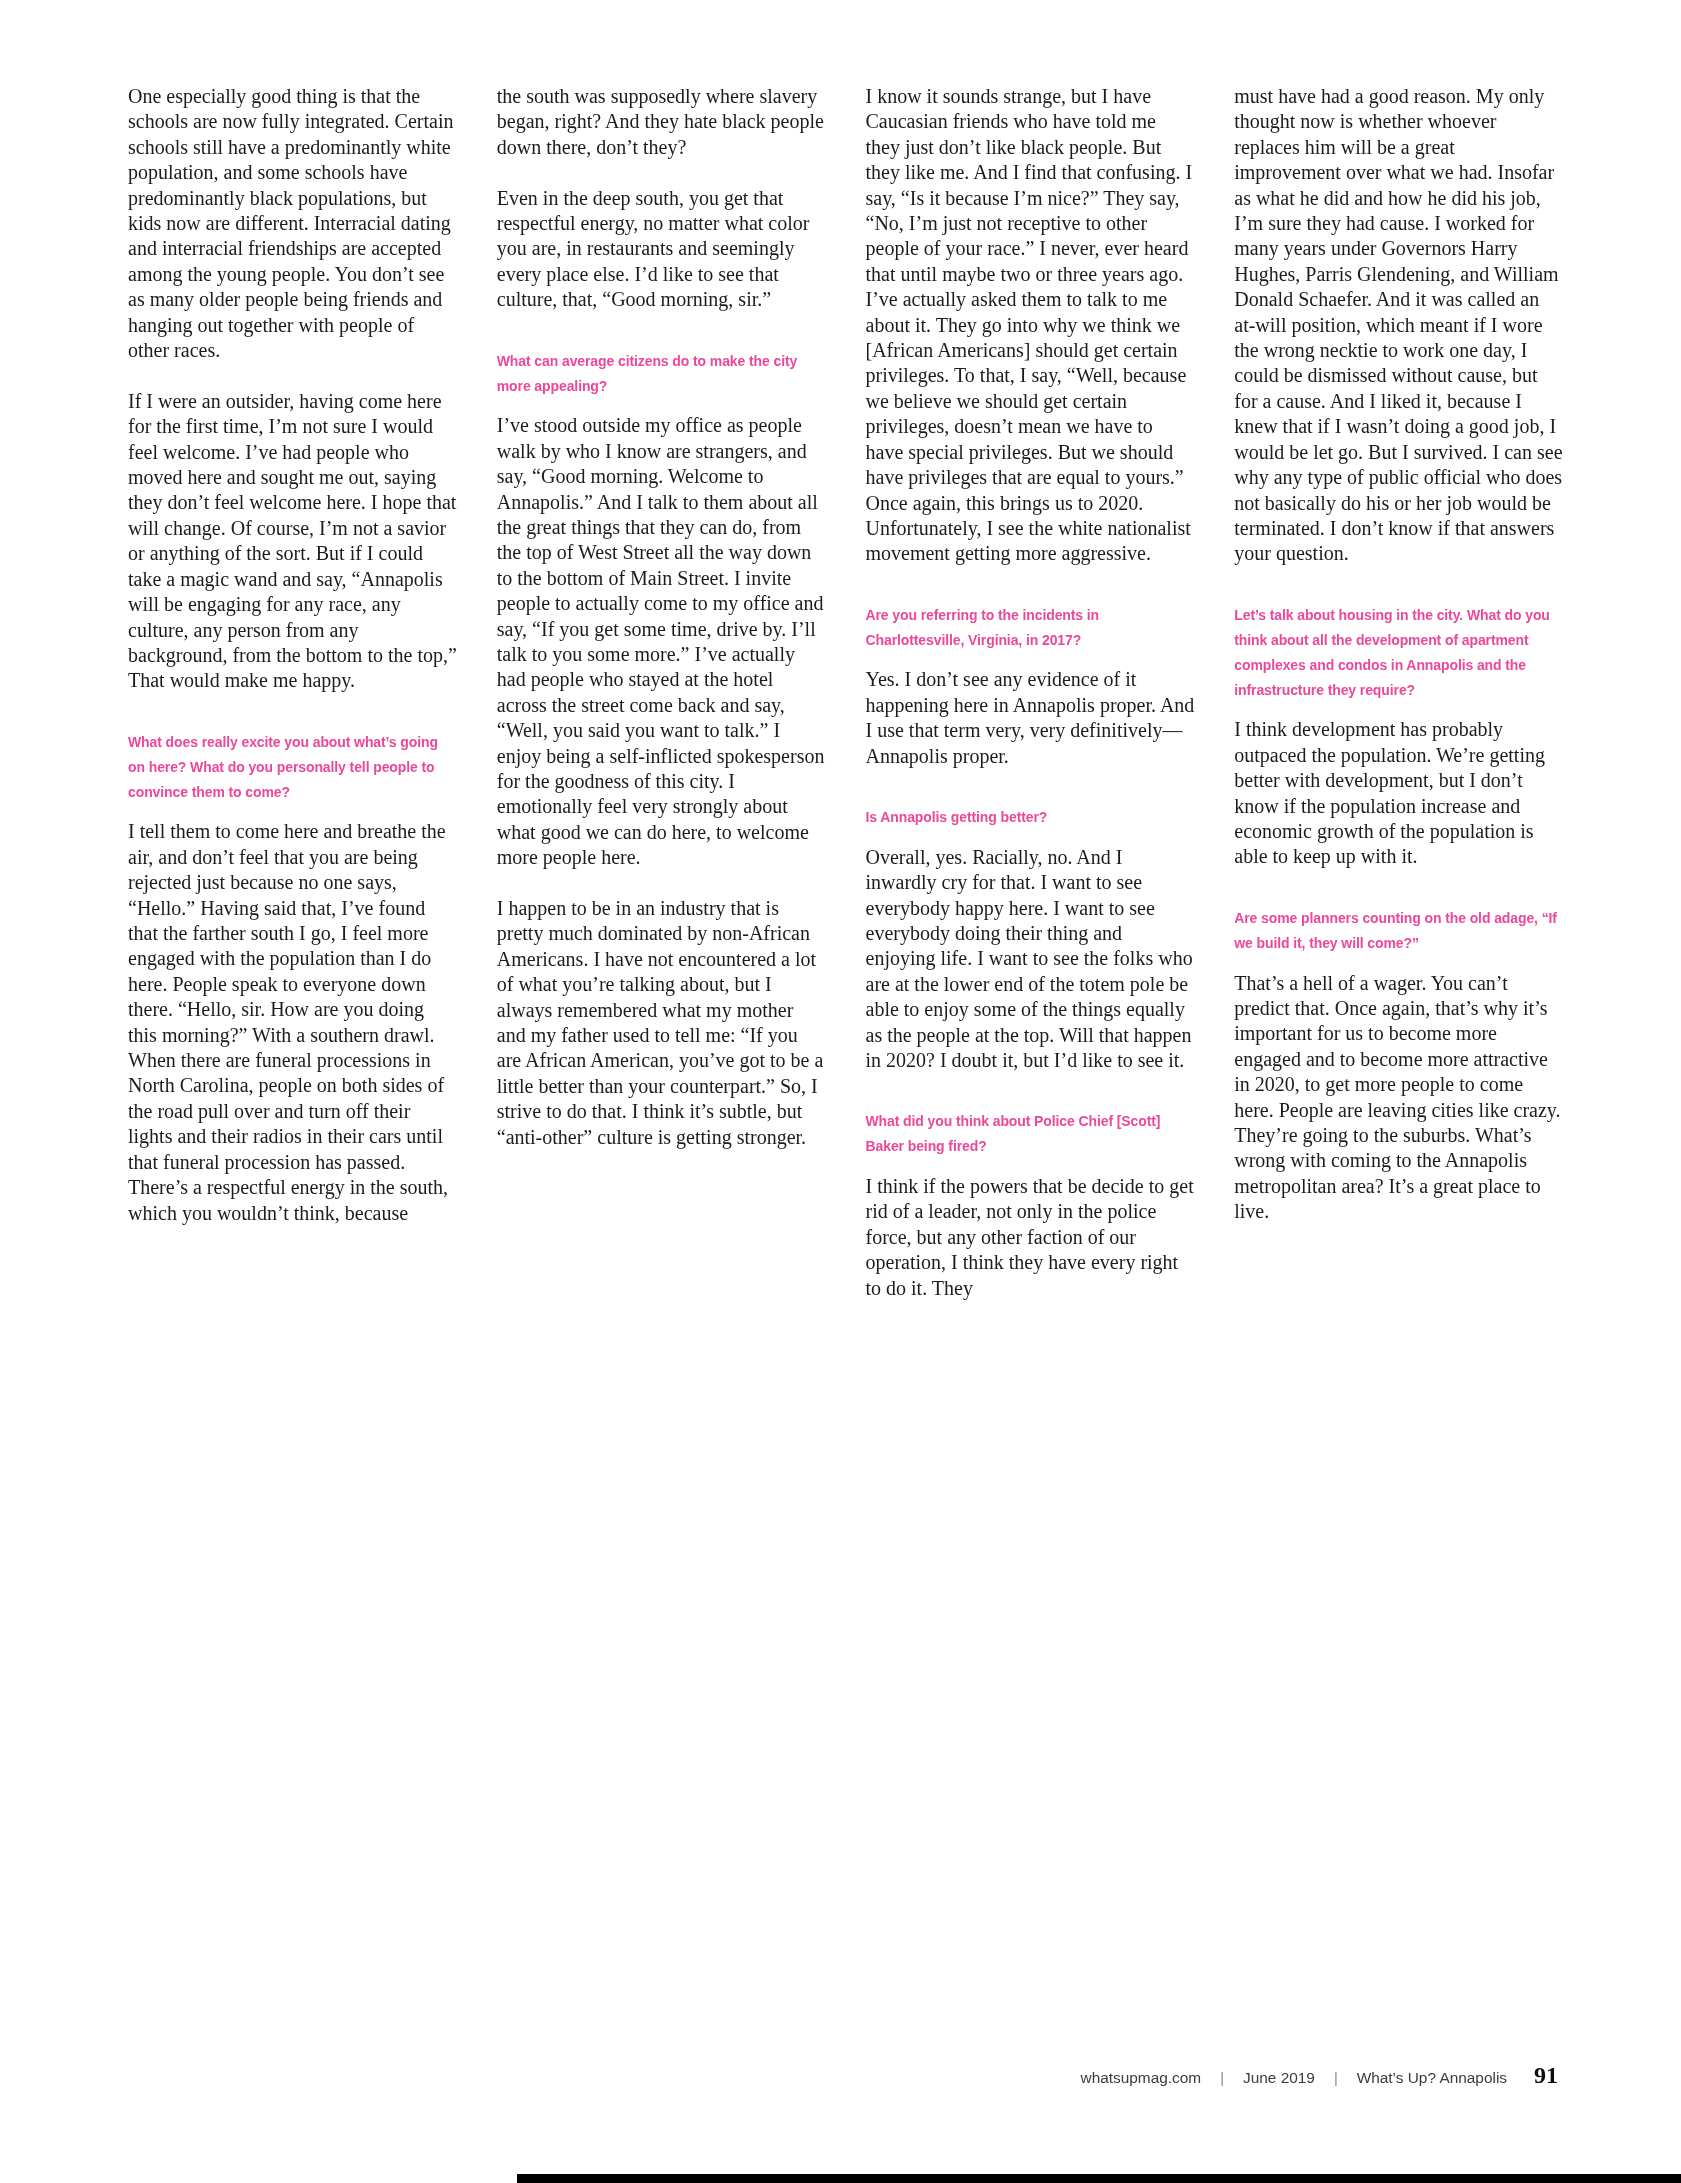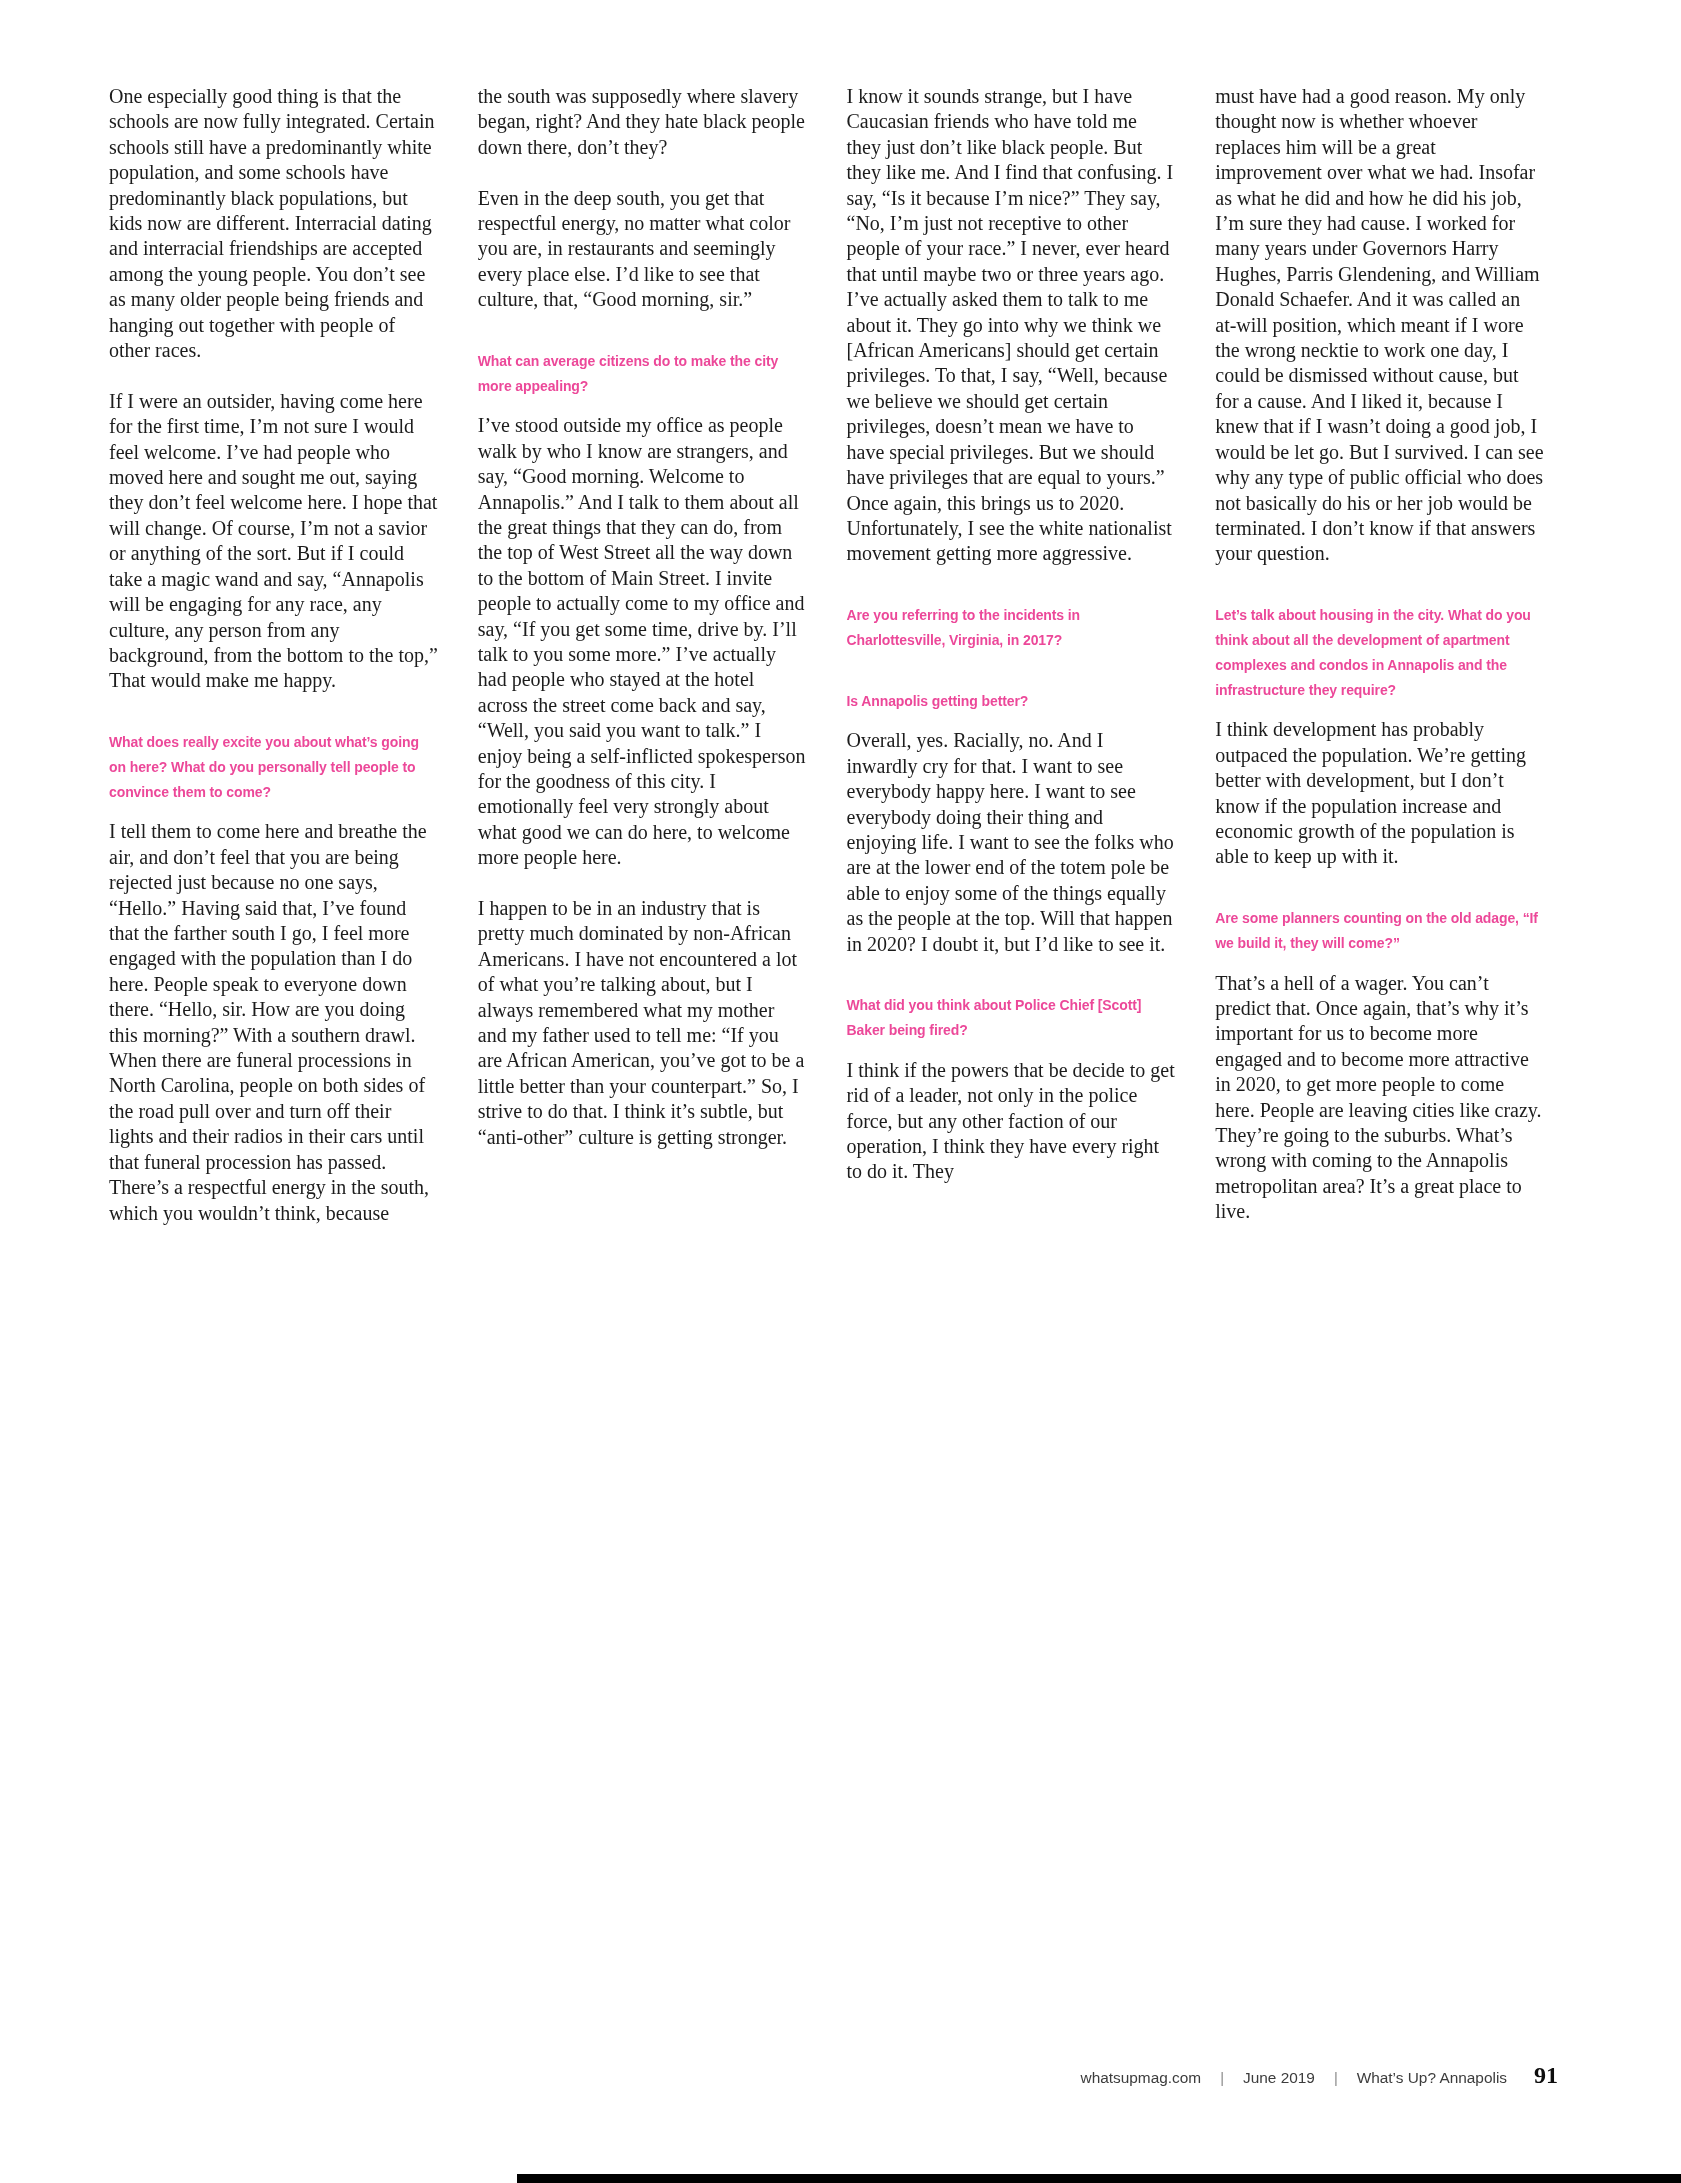--- a/index.html
+++ b/index.html
@@ -10,21 +10,21 @@
   .page {
     position: relative;
     width: 1681px;
     height: 2183px;
     background: #ffffff;
     overflow: hidden;
     color: #1e1e1e;
   }
   .content {
     position: absolute;
-    left: 109px;
+    left: 128px;
     top: 84px;
     width: 1436px;
     display: grid;
     grid-template-columns: repeat(4, 1fr);
     column-gap: 39px;
     align-items: start;
   }
   .col {
     min-width: 0;
   }
@@ -99,20 +99,21 @@
     <div class="col">
         <p class="body-para">the south was supposedly where slavery began, right? And they hate black people down there, don’t they?</p>
         <p class="body-para">Even in the deep south, you get that respectful energy, no matter what color you are, in restaurants and seemingly every place else. I’d like to see that culture, that, “Good morning, sir.”</p>
         <h3 class="question">What can average citizens do to make the city more appealing?</h3>
         <p class="body-para">I’ve stood outside my office as people walk by who I know are strangers, and say, “Good morning. Welcome to Annapolis.” And I talk to them about all the great things that they can do, from the top of West Street all the way down to the bottom of Main Street. I invite people to actually come to my office and say, “If you get some time, drive by. I’ll talk to you some more.” I’ve actually had people who stayed at the hotel across the street come back and say, “Well, you said you want to talk.” I enjoy being a self-inflicted spokesperson for the goodness of this city. I emotionally feel very strongly about what good we can do here, to welcome more people here.</p>
         <p class="body-para">I happen to be in an industry that is pretty much dominated by non-African Americans. I have not encountered a lot of what you’re talking about, but I always remembered what my mother and my father used to tell me: “If you are African American, you’ve got to be a little better than your counterpart.” So, I strive to do that. I think it’s subtle, but “anti-other” culture is getting stronger.</p>
       </div>
     <div class="col">
         <p class="body-para">I know it sounds strange, but I have Caucasian friends who have told me they just don’t like black people. But they like me. And I find that confusing. I say, “Is it because I’m nice?” They say, “No, I’m just not receptive to other people of your race.” I never, ever heard that until maybe two or three years ago. I’ve actually asked them to talk to me about it. They go into why we think we [African Americans] should get certain privileges. To that, I say, “Well, because we believe we should get certain privileges, doesn’t mean we have to have special privileges. But we should have privileges that are equal to yours.” Once again, this brings us to 2020. Unfortunately, I see the white nationalist movement getting more aggressive.</p>
         <h3 class="question">Are you referring to the incidents in Charlottesville, Virginia, in 2017?</h3>
+        <p class="body-para">Yes. I don’t see any evidence of it happening here in Annapolis proper. And I use that term very, very definitively—Annapolis proper.</p>
         <h3 class="question">Is Annapolis getting better?</h3>
         <p class="body-para">Overall, yes. Racially, no. And I inwardly cry for that. I want to see everybody happy here. I want to see everybody doing their thing and enjoying life. I want to see the folks who are at the lower end of the totem pole be able to enjoy some of the things equally as the people at the top. Will that happen in 2020? I doubt it, but I’d like to see it.</p>
         <h3 class="question">What did you think about Police Chief [Scott] Baker being fired?</h3>
         <p class="body-para">I think if the powers that be decide to get rid of a leader, not only in the police force, but any other faction of our operation, I think they have every right to do it. They</p>
       </div>
     <div class="col">
         <p class="body-para">must have had a good reason. My only thought now is whether whoever replaces him will be a great improvement over what we had. Insofar as what he did and how he did his job, I’m sure they had cause. I worked for many years under Governors Harry Hughes, Parris Glendening, and William Donald Schaefer. And it was called an at-will position, which meant if I wore the wrong necktie to work one day, I could be dismissed without cause, but for a cause. And I liked it, because I knew that if I wasn’t doing a good job, I would be let go. But I survived. I can see why any type of public official who does not basically do his or her job would be terminated. I don’t know if that answers your question.</p>
         <h3 class="question">Let’s talk about housing in the city. What do you think about all the development of apartment complexes and condos in Annapolis and the infrastructure they require?</h3>
         <p class="body-para">I think development has probably outpaced the population. We’re getting better with development, but I don’t know if the population increase and economic growth of the population is able to keep up with it.</p>
         <h3 class="question">Are some planners counting on the old adage, “If we build it, they will come?”</h3>

